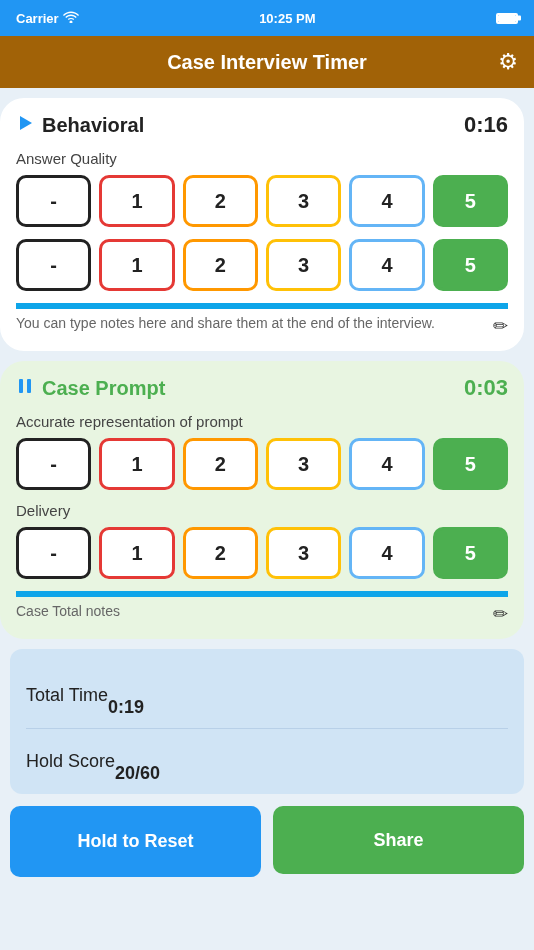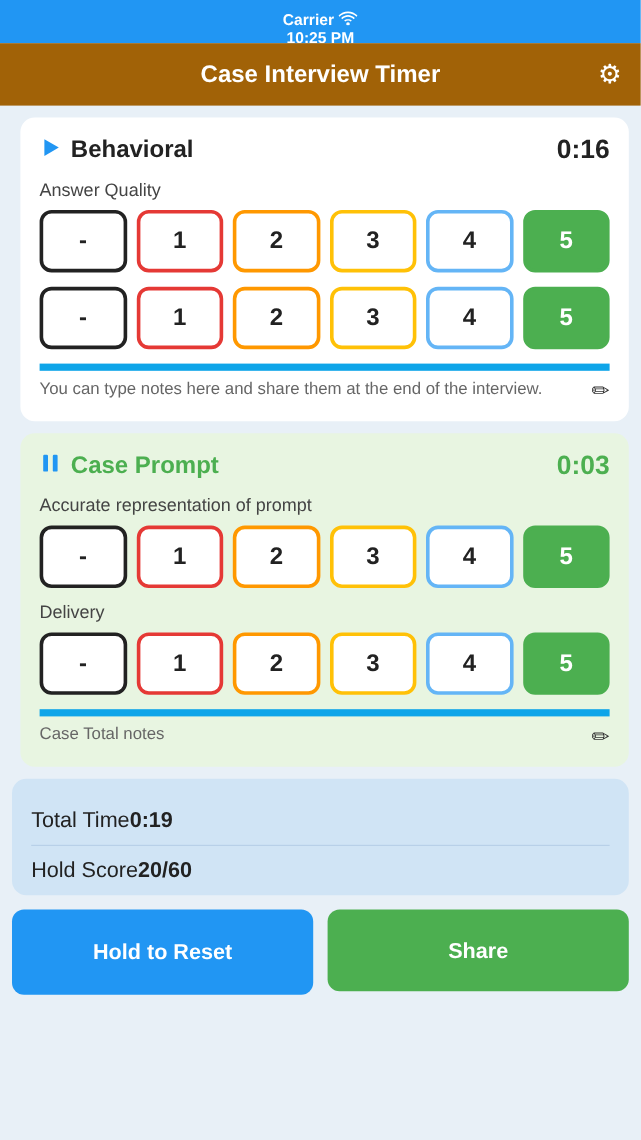--- a/index.html
+++ b/index.html
@@ -17,21 +17,20 @@
     .status-bar {
       background: #2196F3;
       color: white;
       display: flex;
       justify-content: space-between;
       align-items: center;
       padding: 8px 16px;
       font-size: 13px;
       font-weight: 600;
       height: 36px;
-      flex-direction: column;
     }
     .status-bar-carrier { display: flex; align-items: center; gap: 4px; }
     .status-bar-time { font-weight: 600; }
     .status-bar-battery {
       width: 22px; height: 11px;
       border: 2px solid white;
       border-radius: 2px;
       position: relative;
     }
     .status-bar-battery::after {
@@ -69,22 +68,22 @@
       position: absolute;
       right: 16px;
       font-size: 22px;
       color: white;
       cursor: pointer;
     }
 
     
     .section-card {
       background: white;
-      margin: 10px 10px 0 17px;
-      border-radius: 12px;
+      margin: 10px 10px 0 0;
+      border-radius: 24px;
       padding: 14px 16px;
     }
     .section-card.green-bg {
       background: #e8f5e1;
     }
 
     
     .section-header {
       display: flex;
       align-items: center;
@@ -200,20 +199,21 @@
       border-top: 1px solid #b8d0e8;
     }
     .stat-label {
       font-size: 18px;
       color: #222;
     }
     .stat-value {
       font-size: 18px;
       font-weight: 600;
       color: #222;
+      margin-top: 24px;
     }
 
     
     .bottom-buttons {
       display: flex;
       gap: 12px;
       margin: 12px 10px 10px 10px;
       padding-bottom: 4px;
     }
     .btn-reset {

